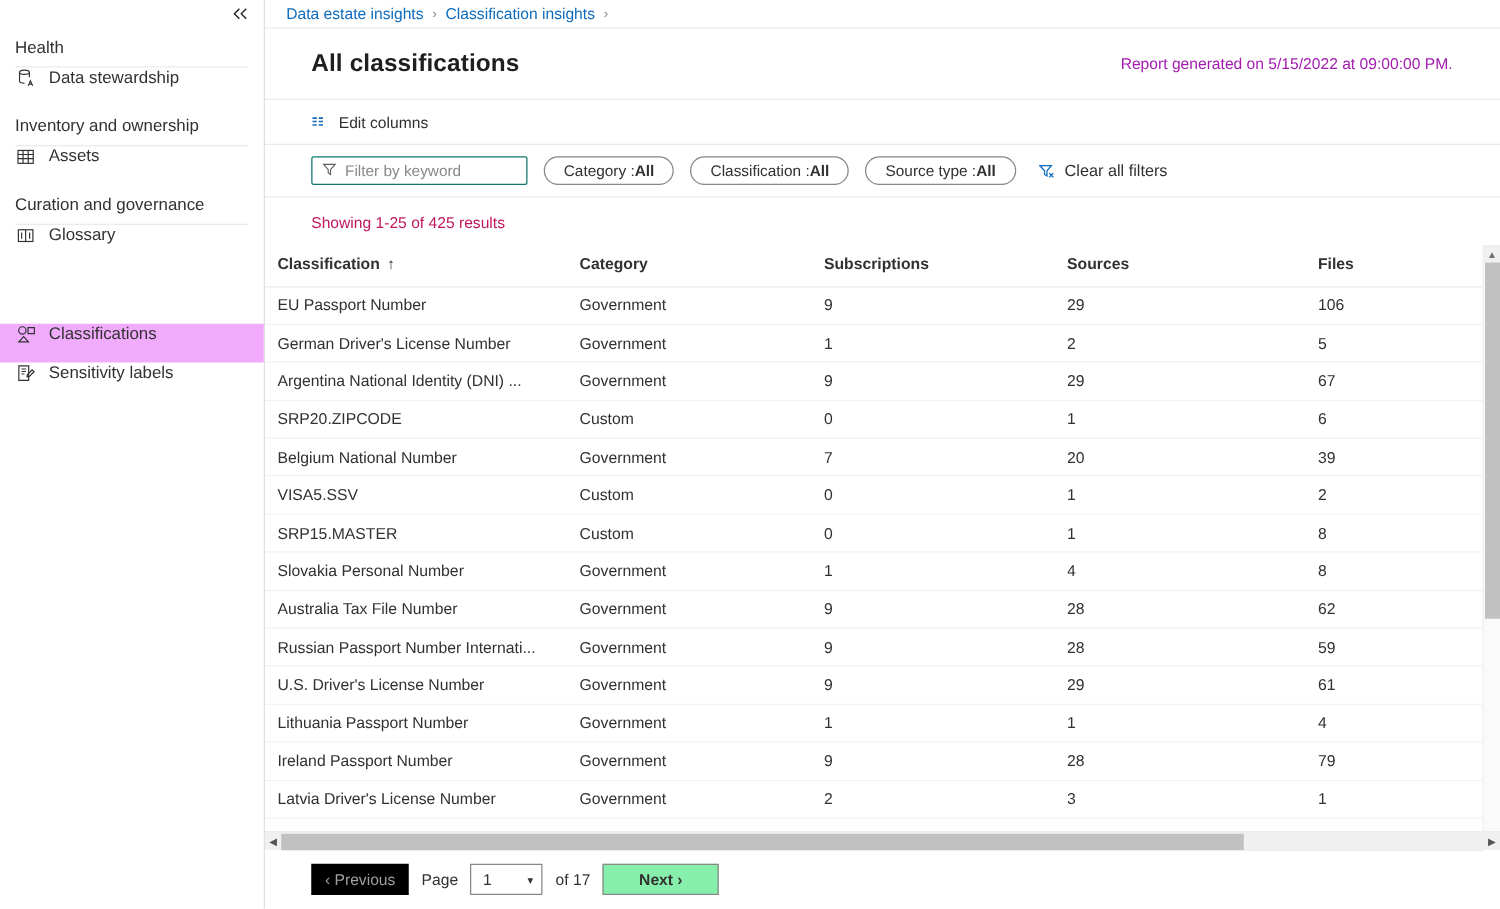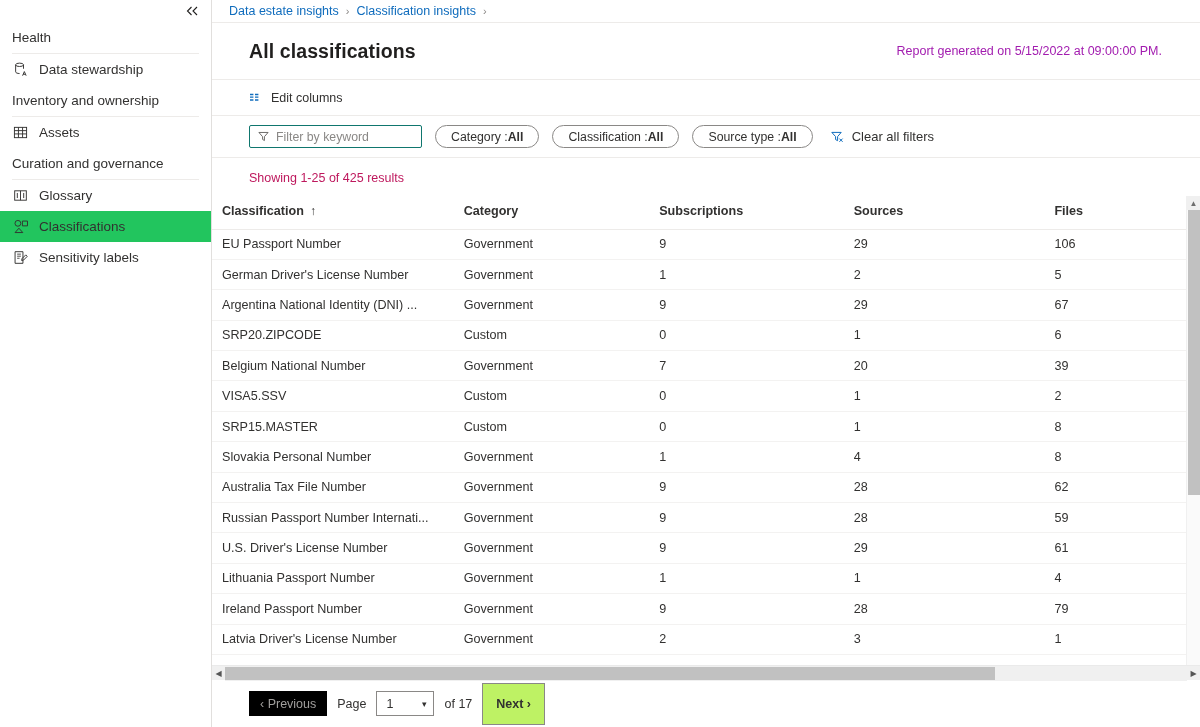--- a/index.html
+++ b/index.html
@@ -31,25 +31,25 @@
     display: flex; align-items: center; justify-content: center;
     color: #201f1e; font-size: 12px; line-height: 1;
     cursor: pointer; letter-spacing: -1px;
   }
   .nav-group-label {
     font-size: 13.5px; color: #323130; font-weight: 400;
     padding: 8px 0 8px 12px;
   }
   .nav-sep { height: 1px; background: #edebe9; margin: 0 12px; }
   .nav-item {
-    display: flex; align-items: center; gap: 10px;
+    display: flex; align-items: flex-start; gap: 10px;
     height: 31px; padding-left: 12px;
     font-size: 13.5px; color: #323130; cursor: pointer;
   }
-  .nav-item.selected { background: #22c55e; }
+  .nav-item.selected { background: #f0abfc; margin-top: 48px; }
   .nav-ico { width: 17px; height: 17px; flex: 0 0 17px; display: flex; align-items: center; justify-content: center; color: #323130; }
   .nav-ico svg { display: block; }
 
   
   .main { flex: 1 1 auto; height: 727px; display: flex; flex-direction: column; background: #fff; min-width: 0; }
 
   .breadcrumb {
     height: 23px; flex: 0 0 23px;
     display: flex; align-items: center; gap: 7px;
     padding-left: 17px;
@@ -161,21 +161,21 @@
     display: flex; align-items: center; gap: 10px;
     padding-left: 37px;
     background: #fff;
   }
   .btn-prev {
     height: 25px; padding: 0 11px; background: #000000; color: #a19f9d;
     border: none; font-family: inherit; font-size: 12.5px;
     display: flex; align-items: center; gap: 4px; cursor: default;
   }
   .btn-next {
-    height: 42px; padding: 0 13px; background: #bef264; color: #323130;
+    height: 25px; padding: 0 28px; background: #86efac; color: #323130;
     border: 1px solid #8a8886; font-family: inherit; font-size: 12.5px; font-weight: 600;
     display: flex; align-items: center; gap: 4px; cursor: pointer;
   }
   .page-label { font-size: 12.5px; color: #323130; }
   .page-select {
     width: 58px; height: 25px; border: 1px solid #8a8886; background: #fff;
     display: flex; align-items: center; justify-content: space-between;
     padding: 0 7px 0 9px; font-size: 12.5px; color: #323130; cursor: pointer;
   }
   .chev { font-size: 9px; color: #323130; }

